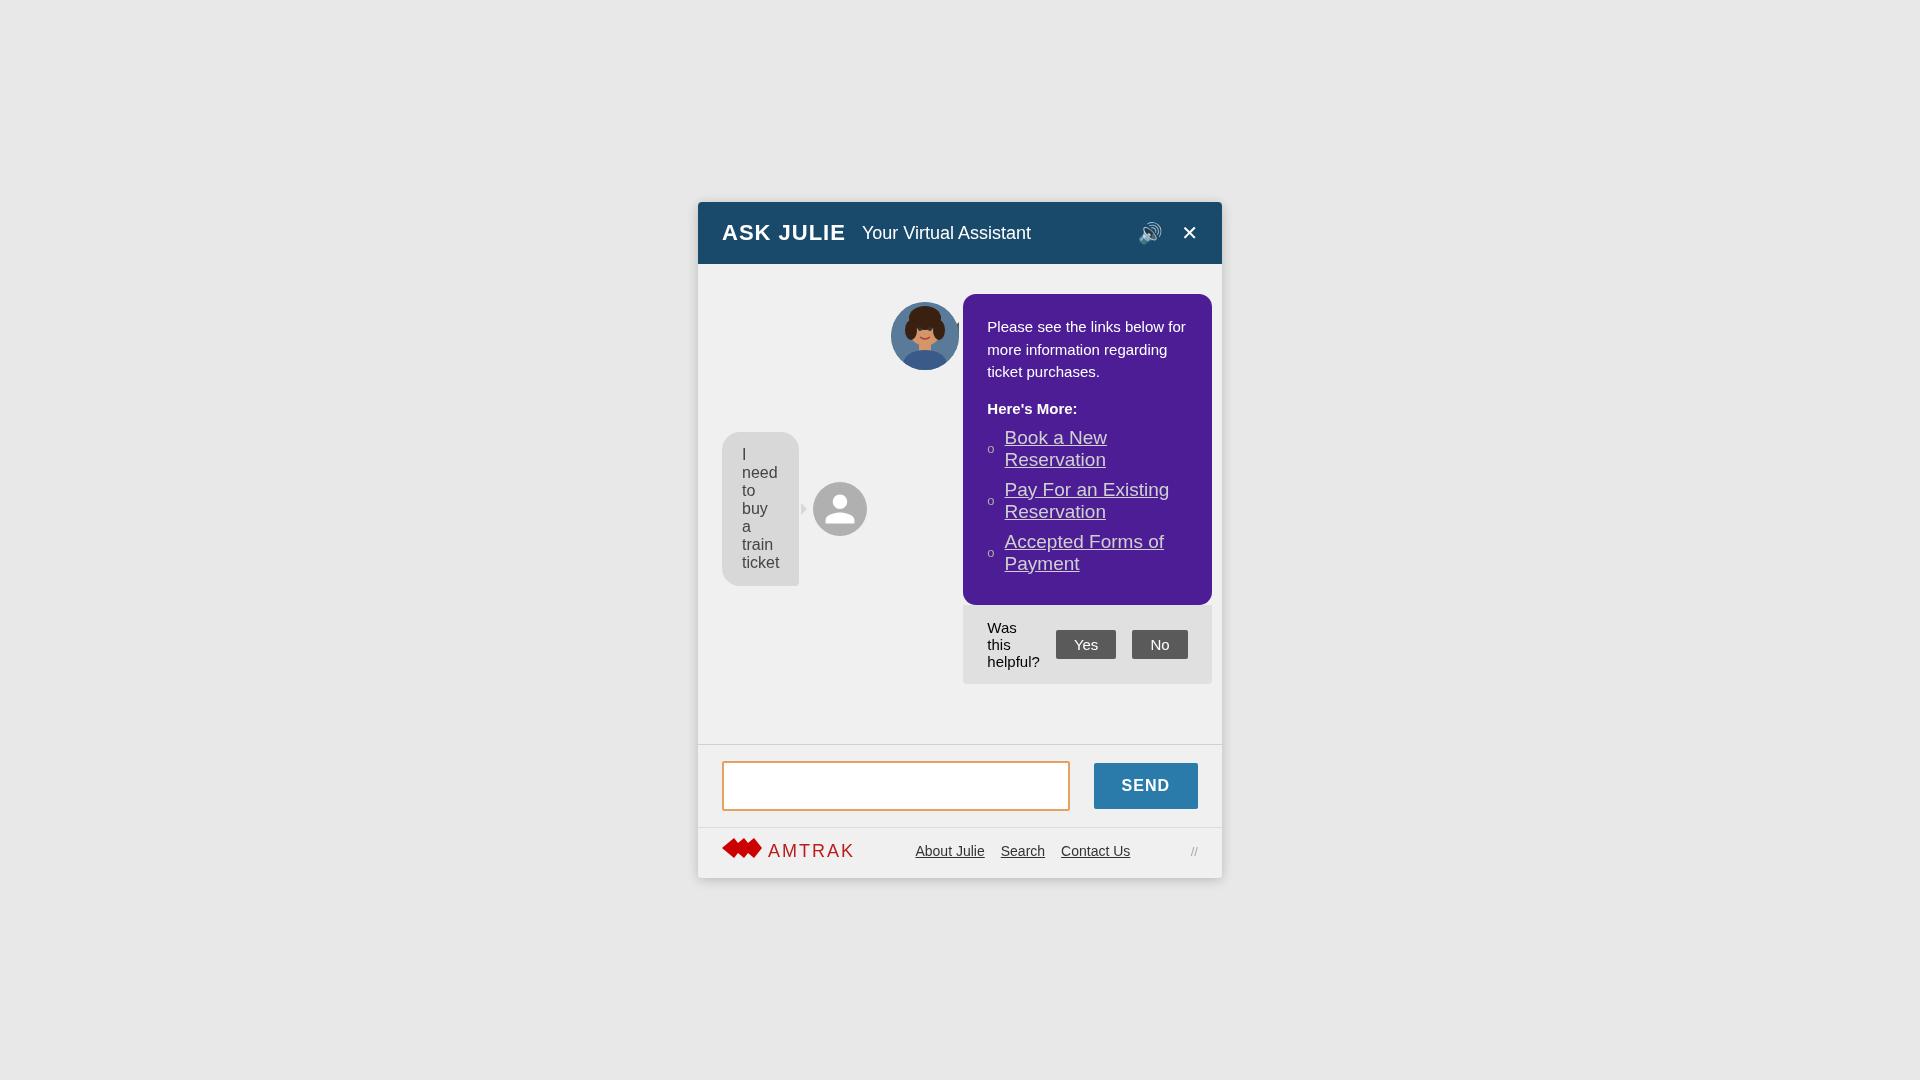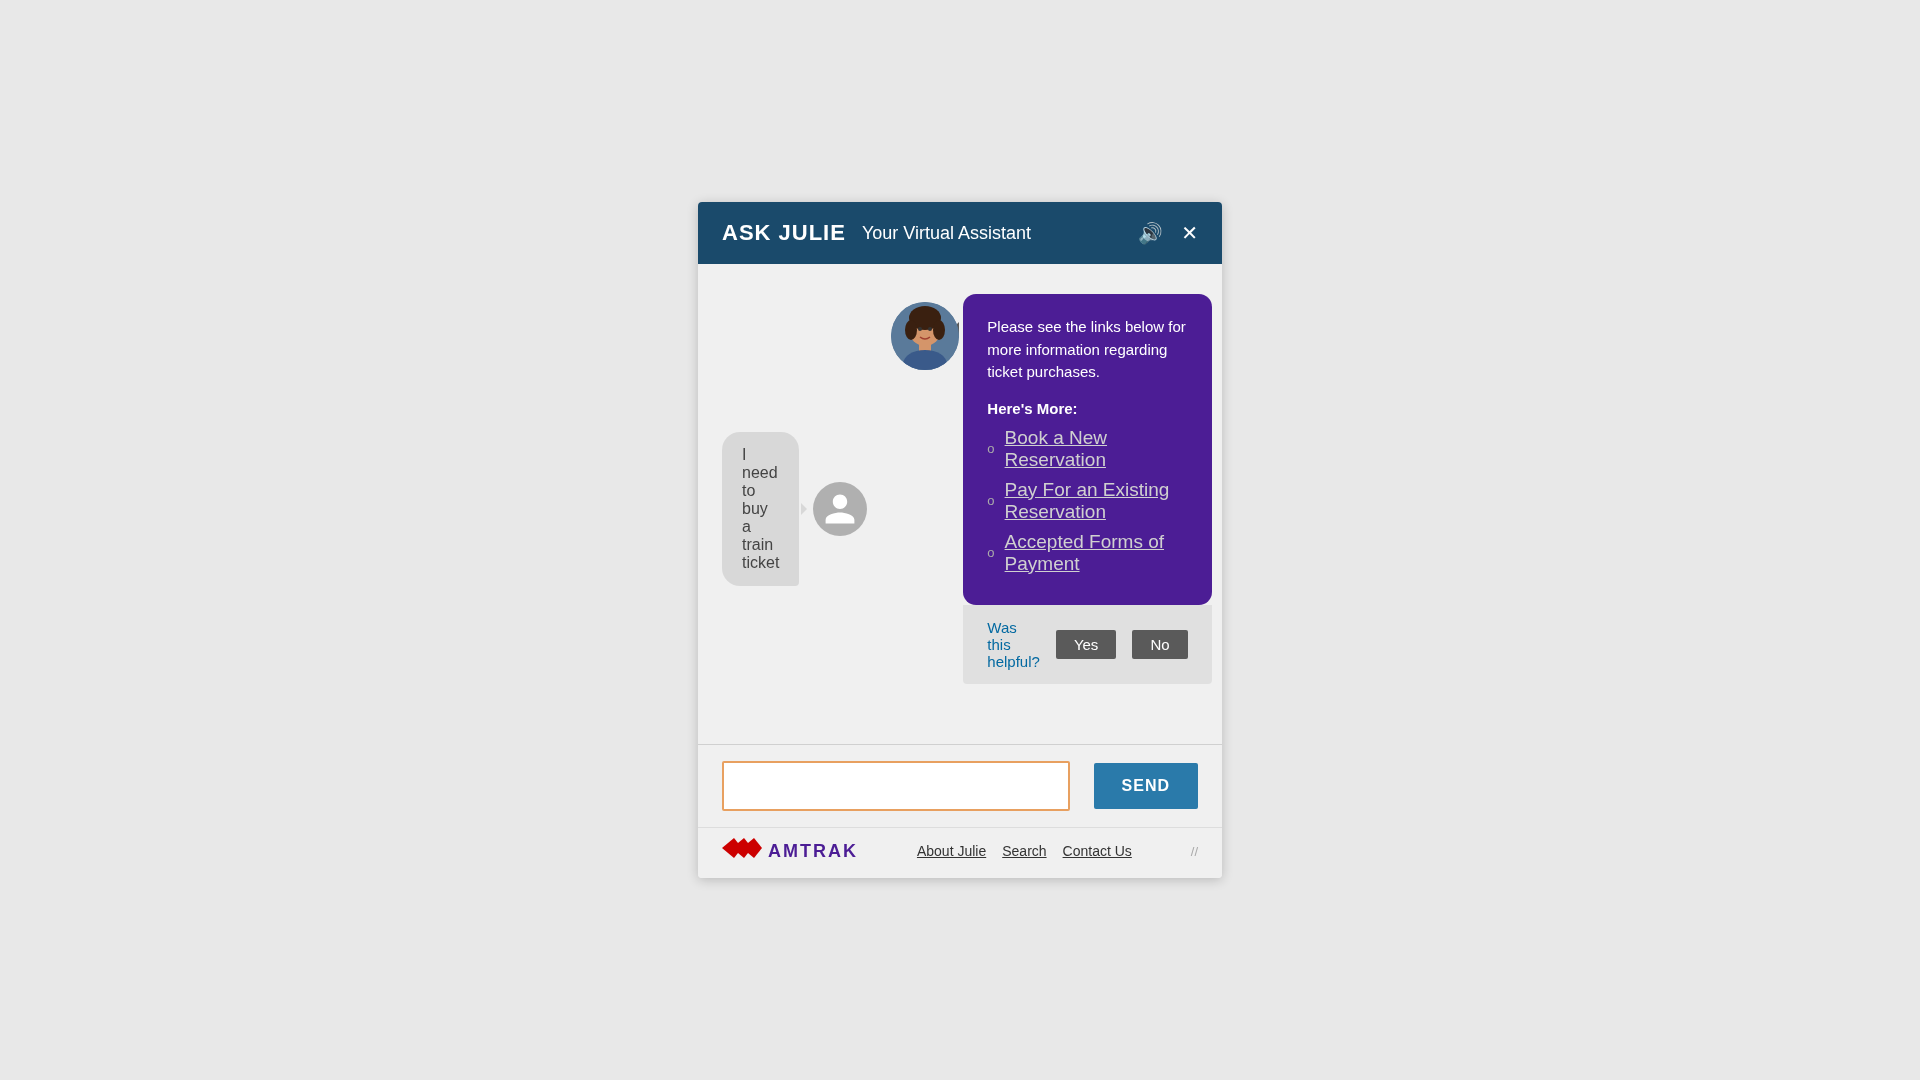--- a/index.html
+++ b/index.html
@@ -178,21 +178,21 @@
     .helpful-row {
       background: #e0e0e0;
       padding: 14px 24px;
       display: flex;
       align-items: center;
       gap: 16px;
       border-radius: 0 0 4px 4px;
       margin-left: 14px;
     }
     .helpful-text {
-      color: #0369a1;
+      color: #000000;
       font-size: 15px;
     }
     .helpful-btn {
       background: #5a5a5a;
       color: #fff;
       border: none;
       padding: 6px 18px;
       font-size: 15px;
       cursor: pointer;
       border-radius: 2px;
@@ -233,22 +233,22 @@
       justify-content: space-between;
       border-top: 1px solid #ddd;
     }
     .amtrak-logo {
       display: flex;
       align-items: center;
       gap: 6px;
     }
     .amtrak-logo-text {
       font-size: 18px;
-      font-weight: 700;
-      color: #4c1d95;
+      font-weight: 400;
+      color: #b91c1c;
       letter-spacing: 2px;
     }
     .amtrak-arrow {
       color: #cc0000;
       font-size: 22px;
     }
     .footer-links {
       display: flex;
       gap: 16px;
     }

